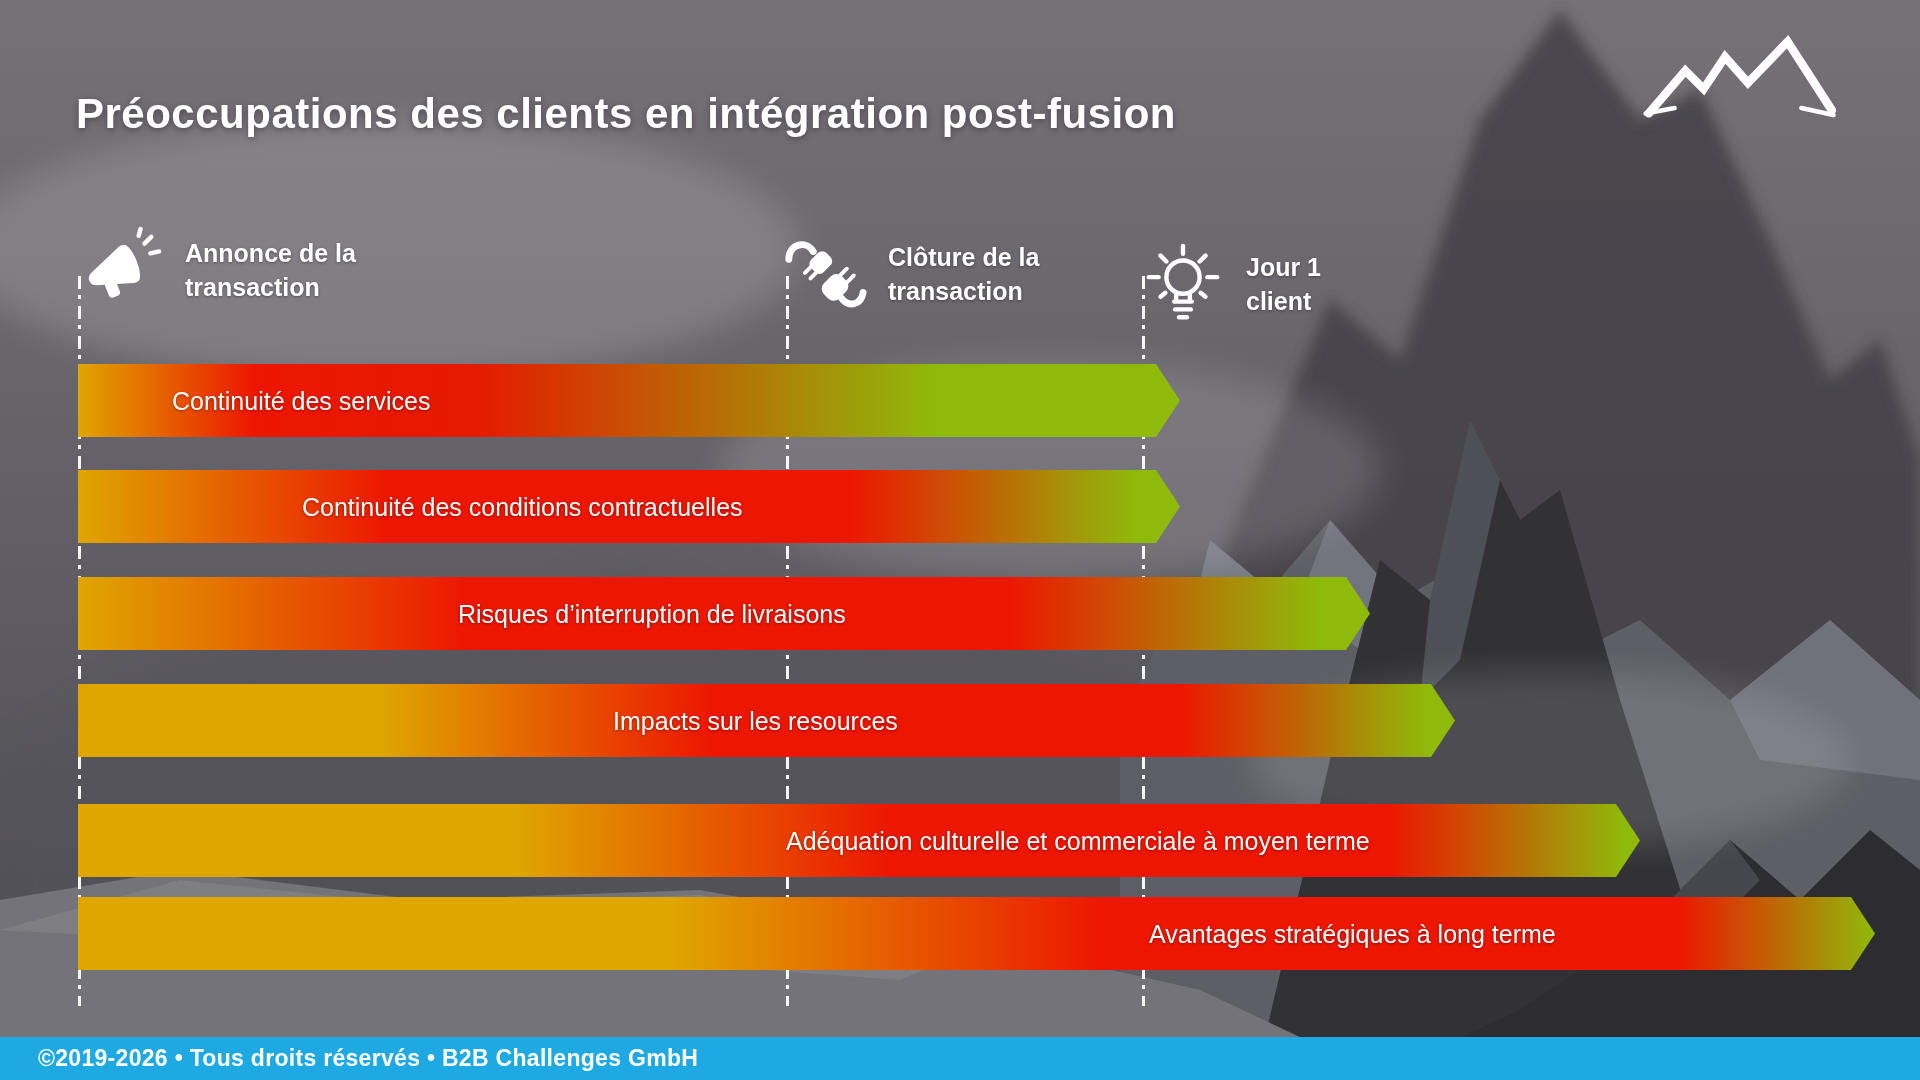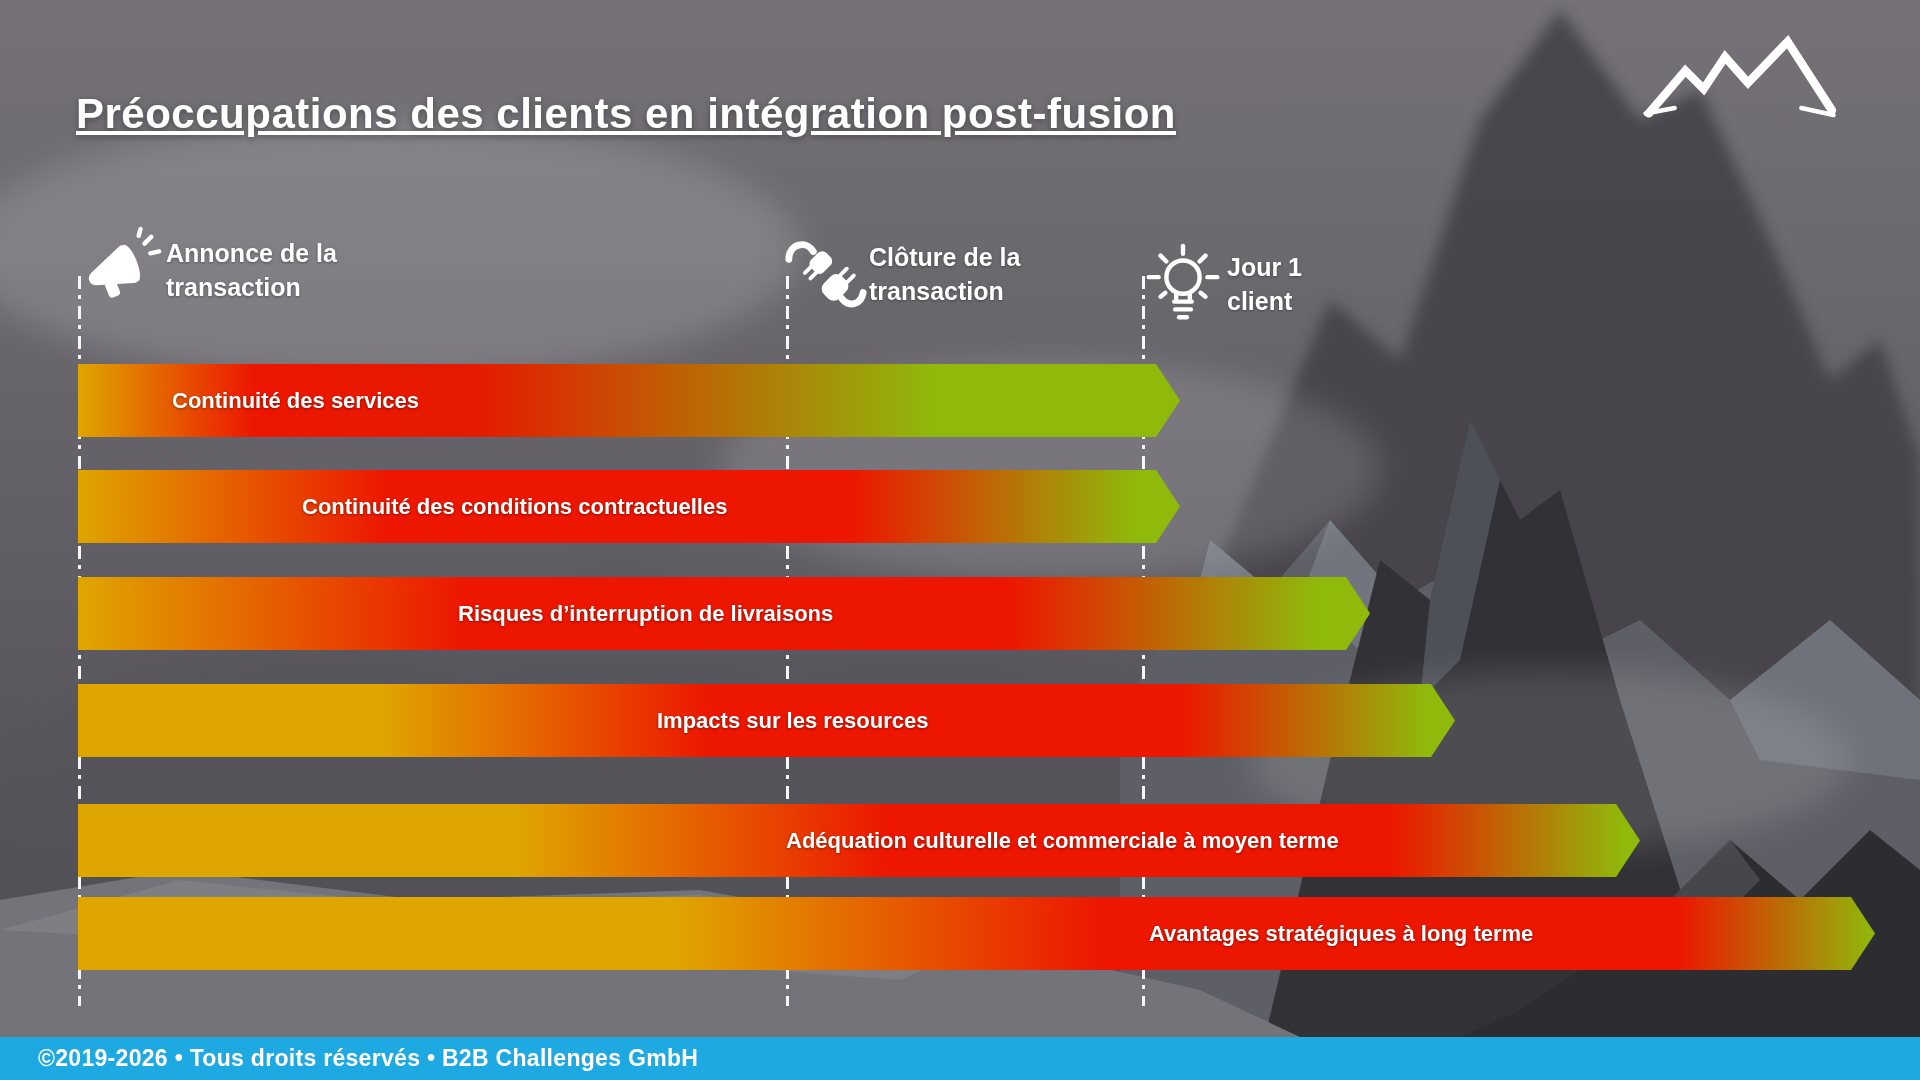--- a/index.html
+++ b/index.html
@@ -12,42 +12,41 @@
   .vline{
     position:absolute;top:276px;height:730px;width:3px;z-index:2;opacity:.95;
     background-image:repeating-linear-gradient(to bottom,#fff 0 13px,transparent 13px 19px,#fff 19px 23px,transparent 23px 30px);
   }
   .v1{left:78px}.v2{left:786px}.v3{left:1142px}
   
   .title{
     position:absolute;left:76px;top:62px;z-index:4;color:#fff;
     font-size:42px;font-weight:700;letter-spacing:.5px;
     text-shadow:0 2px 6px rgba(0,0,0,.35);
-    text-decoration:underline;
   }
   
   .logo{position:absolute;left:1596px;top:34px;width:310px;z-index:4;color:#fff;text-align:center}
   .logo svg{display:block;margin:0 auto;width:268px;height:84px}
   .logo-text{font-size:26px;font-weight:400;letter-spacing:4px;white-space:nowrap;margin-top:2px}
   
   .milestone{position:absolute;z-index:4;display:flex;align-items:flex-start;color:#fff}
   .m1{left:78px;top:226px}.m2{left:781px;top:230px}.m3{left:1139px;top:240px}
   .m-icon{width:88px;height:88px;flex:0 0 auto}
   .m-label{
-    font-size:25px;font-weight:700;line-height:34px;padding-top:10px;margin-left:0;
+    font-size:25px;font-weight:700;line-height:34px;padding-top:10px;margin-left:19px;
     text-shadow:0 1px 3px rgba(0,0,0,.35);white-space:nowrap;
   }
   
   #bars .bar{
     position:absolute;left:78px;height:73px;z-index:3;
     clip-path:polygon(0 0,calc(100% - 24px) 0,100% 50%,calc(100% - 24px) 100%,0 100%);
   }
   .bar-label{
     position:absolute;top:50%;transform:translateY(-50%);
-    color:#fff;font-size:22px;font-weight:700;white-space:nowrap;
+    color:#fff;font-size:25px;font-weight:400;white-space:nowrap;
     text-shadow:0 1px 3px rgba(0,0,0,.4);
   }
   
   .footer{
     position:absolute;left:0;bottom:0;width:1920px;height:43px;z-index:5;
     display:flex;align-items:center;
   }
   .footer span{margin-left:38px;color:#fff;font-size:23px;font-weight:700;letter-spacing:.3px}
 </style>
 </head>
@@ -176,21 +175,21 @@
 
   <div class="bar" style="top: 470px; width: 1102px; background: linear-gradient(90deg, rgb(223, 166, 0) 0%, rgb(237, 22, 0) 28%, rgb(237, 22, 0) 70%, rgb(143, 186, 11) 96%);">
     <span class="bar-label" style="left: 224px;">Continuité des conditions contractuelles</span>
   </div>
 
   <div class="bar" style="top: 577px; width: 1292px; background: linear-gradient(90deg, rgb(223, 166, 0) 0%, rgb(237, 22, 0) 30%, rgb(237, 22, 0) 72%, rgb(143, 186, 11) 96%);">
     <span class="bar-label" style="left: 380px;">Risques d’interruption de livraisons</span>
   </div>
 
   <div class="bar" style="top: 684px; width: 1377px; background: linear-gradient(90deg, rgb(223, 166, 0) 0%, rgb(223, 166, 0) 22%, rgb(237, 22, 0) 46%, rgb(237, 22, 0) 80%, rgb(143, 186, 11) 98%);">
-    <span class="bar-label" style="left: 535px; margin-left: 44px;">Impacts sur les resources</span>
+    <span class="bar-label" style="left: 535px;">Impacts sur les resources</span>
   </div>
 
   <div class="bar" style="top: 790px; width: 1562px; background: linear-gradient(90deg, rgb(223, 166, 0) 0%, rgb(223, 166, 0) 28%, rgb(237, 22, 0) 52%, rgb(237, 22, 0) 84%, rgb(143, 186, 11) 99%); margin-top: 14px;">
     <span class="bar-label" style="left: 708px;">Adéquation culturelle et commerciale à moyen terme</span>
   </div>
 
   <div class="bar" style="top: 897px; width: 1797px; background: linear-gradient(90deg, rgb(223, 166, 0) 0%, rgb(223, 166, 0) 33%, rgb(237, 22, 0) 57%, rgb(237, 22, 0) 89%, rgb(143, 186, 11) 100%);">
     <span class="bar-label" style="left: 1071px;">Avantages stratégiques à long terme</span>
   </div>
 </div>

